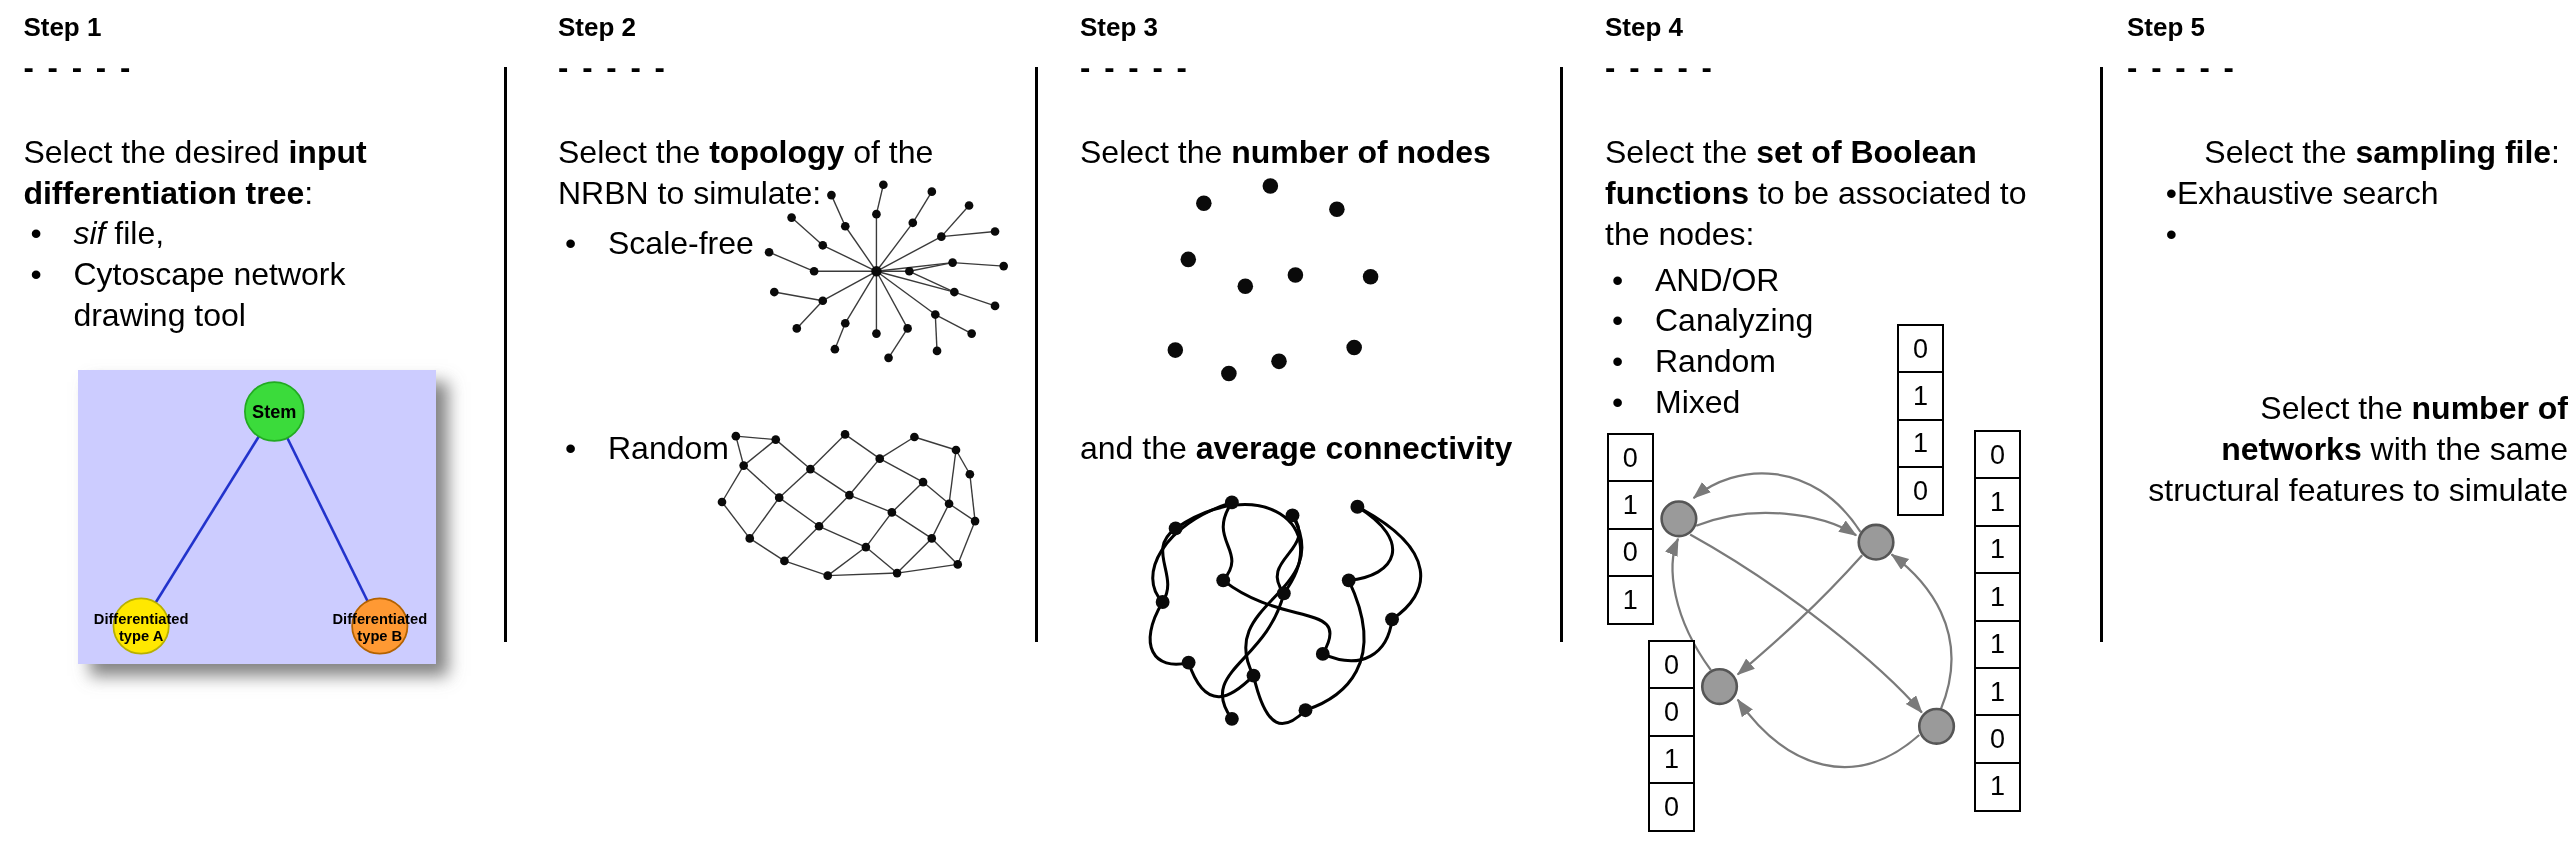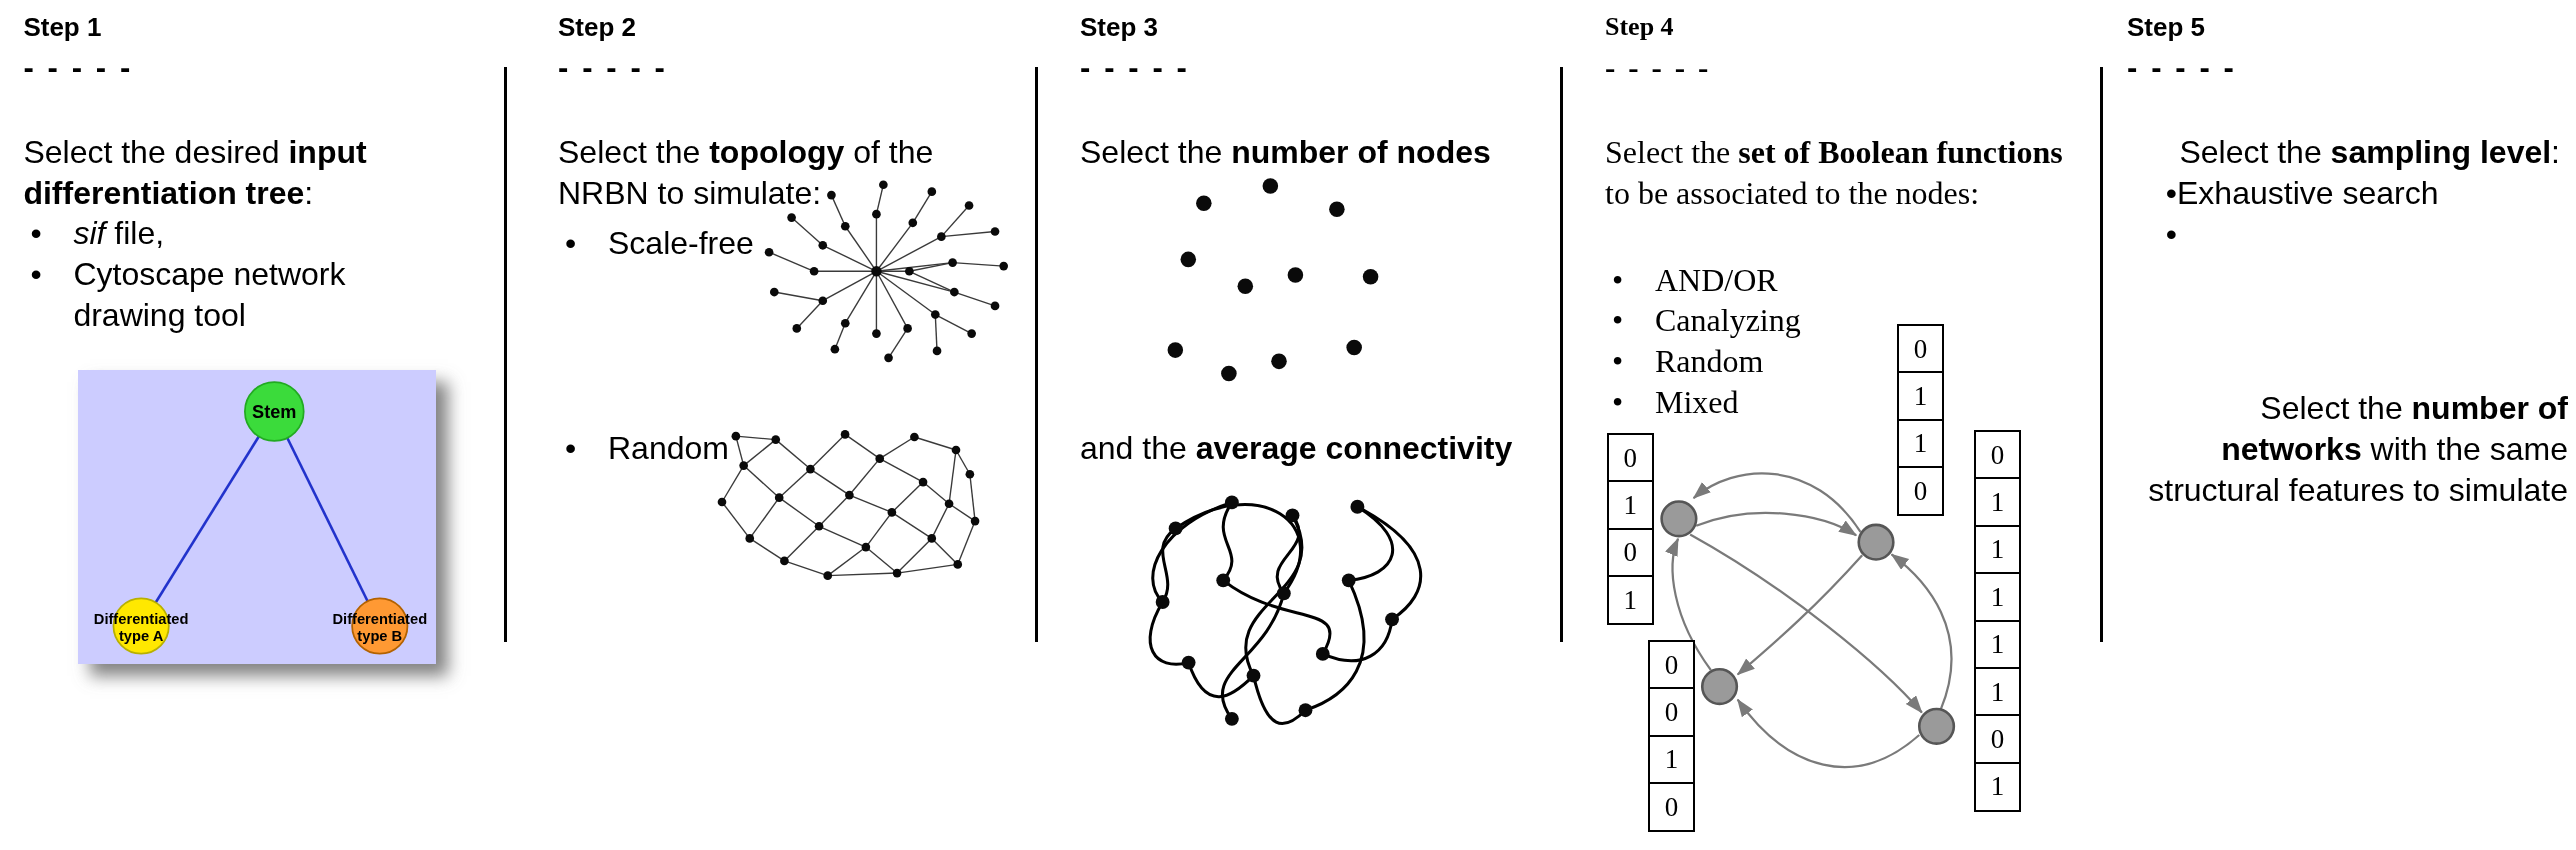--- a/index.html
+++ b/index.html
@@ -302,21 +302,21 @@
         <circle class="net-node" cx="225" cy="210" r="8"></circle>
           <circle class="net-node" cx="305" cy="170" r="8"></circle>
         <circle class="net-node" cx="120" cy="285" r="8"></circle>
           <circle class="net-node" cx="205" cy="275" r="8"></circle>
       </g>
     </svg>
   </div>
 
   <div class="divider" style="left:1560px;"></div>
 
-  <div class="col" style="left:1605px;width:485px;font-family:Liberation Serif, serif;">
+  <div class="col" style="left:1605px;width:485px;">
     <div class="step-title">Step 4</div>
     <div class="dashes">- - - - -</div>
     <div class="para" style="top:132px;width:467px;">
       <span>Select the </span><span class="b">set of Boolean functions</span><span> to be associated to the nodes:</span>
     </div>
     <div class="bullet" style="top:260px;">
       <span class="dot">•</span>
       <span class="btext">AND/OR</span>
     </div>
     <div class="bullet" style="top:300px;">
@@ -384,21 +384,21 @@
       <div class="cell">0</div>
     </div>
   </div>
 
   <div class="divider" style="left:2100px;"></div>
 
   <div class="col" style="left:2127px;width:450px;text-align:right;">
     <div class="step-title">Step 5</div>
     <div class="dashes">- - - - -</div>
     <div class="para" style="top:132px;width:433px;">
-      <span>Select the </span><span class="b">sampling level</span><span>:</span>
+      <span>Select the </span><span class="b">sampling file</span><span>:</span>
     </div>
     <div class="bullet" style="top:173px;">
       <span class="dot">•</span>
       <span class="btext">Exhaustive search</span>
     </div>
     <div class="bullet" style="top:214px;">
       <span class="dot">•</span>
     </div>
     <div class="para" style="top:388px;width:441px;">
       <span>Select the </span><span class="b">number of networks</span><span> with the same structural features to simulate</span>

